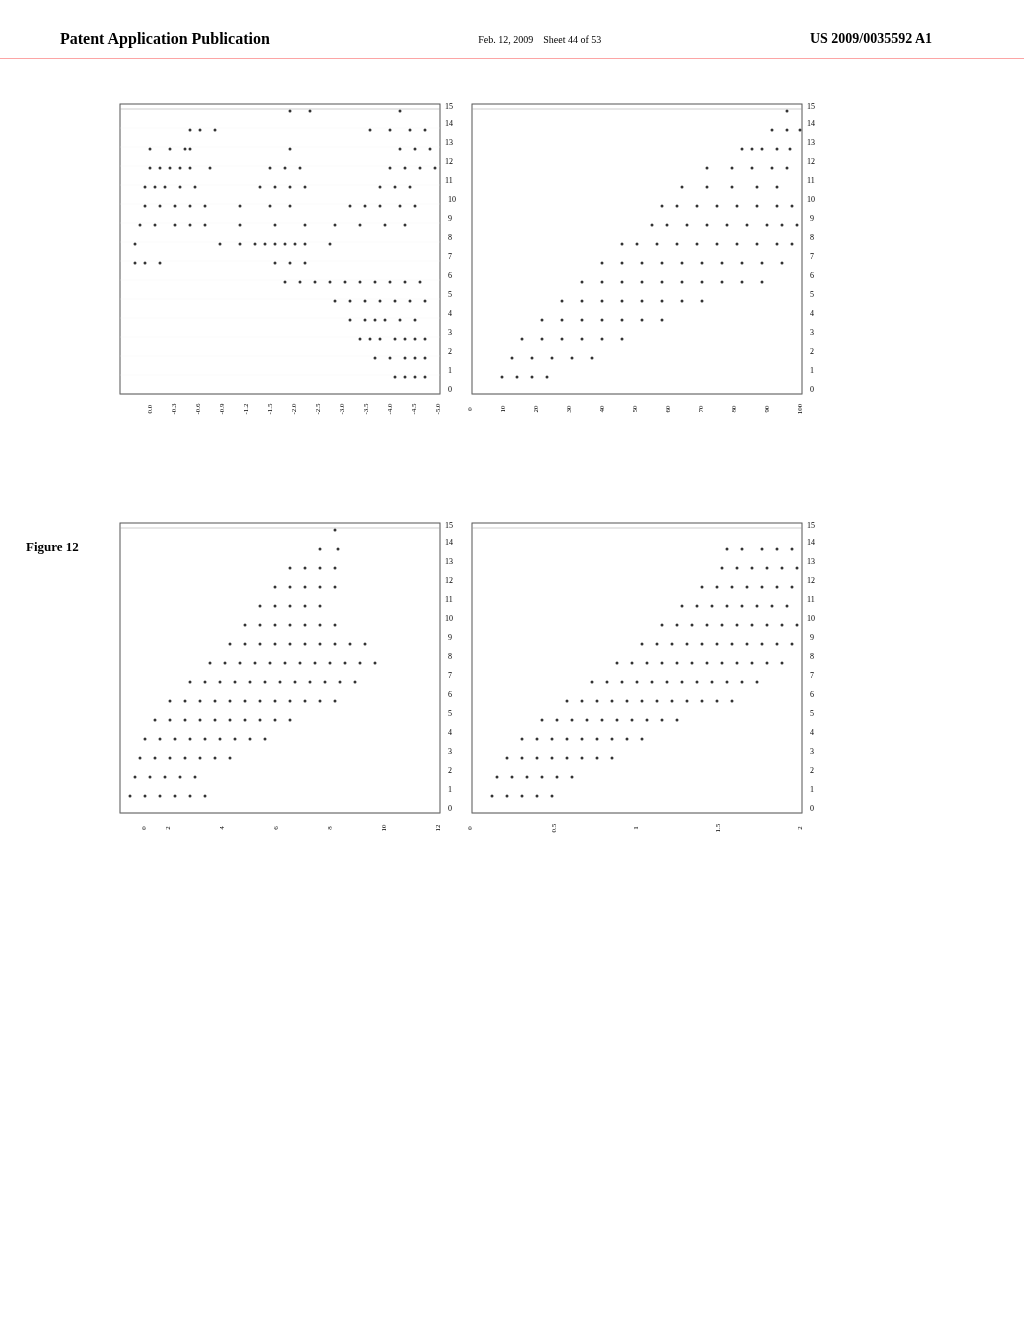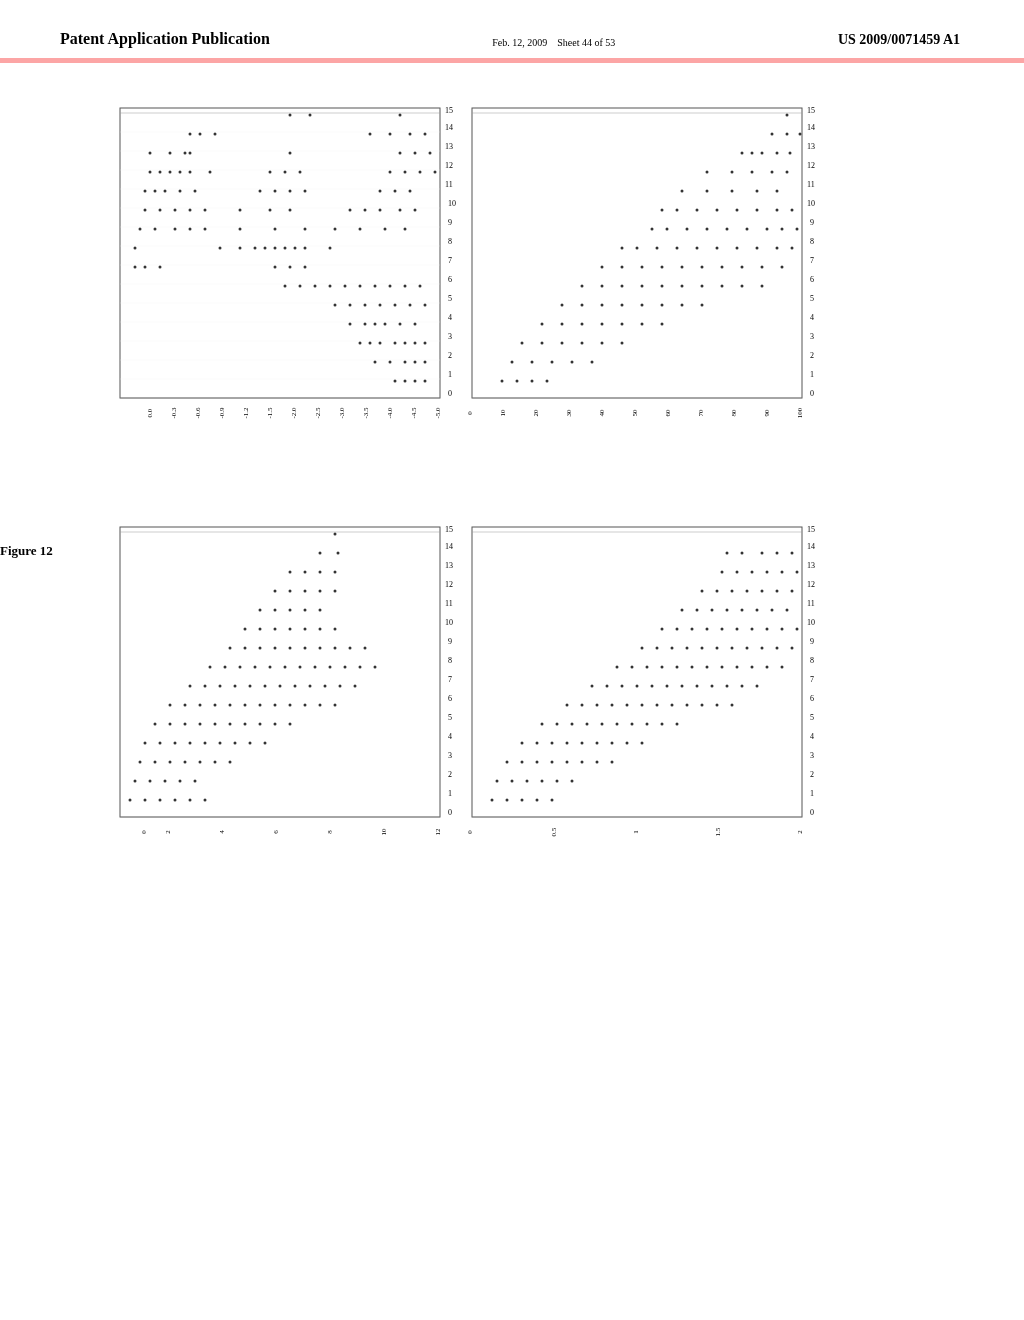--- a/index.html
+++ b/index.html
@@ -7,23 +7,23 @@
       width: 1024px;
       height: 1320px;
       background: #fff;
       font-family: 'Times New Roman', Times, serif;
       overflow: hidden;
     }
 
     .page-header {
       display: flex;
       justify-content: space-between;
-      align-items: flex-end;
-      padding: 30px 64px 10px 60px;
-      border-bottom: 5px solid #fca5a5;
+      align-items: center;
+      padding: 30px 92px 10px 60px;
+      border-bottom: 1px solid #fca5a5;
     }
 
     .header-left {
       font-size: 16px;
       font-weight: bold;
     }
 
     .header-center {
       font-size: 10px;
       text-align: center;
@@ -37,26 +37,26 @@
 </head>
 <body>
 
 <div class="page-header">
   <div class="header-left">Patent Application Publication</div>
   <div class="header-center">
     <span>Feb. 12, 2009</span>
     &nbsp;&nbsp;
     <span>Sheet 44 of 53</span>
   </div>
-  <div class="header-right">US 2009/0071459 A1</div>
+  <div class="header-right">US 2009/0035592 A1</div>
 </div>
 
 <div style="position:relative; padding: 15px 40px 10px 60px;">
 
-  <div style="position:absolute; left:0; top:480px; font-size:13px; font-weight:bold; font-family:'Times New Roman',serif;">
+  <div style="position:absolute; left:26px; top:480px; font-size:13px; font-weight:bold; font-family:'Times New Roman',serif;">
     <span>Figure 12</span>
   </div>
 
   <div style="display:flex; margin-left:30px; margin-top:20px; position:relative;">
 
     <div style="position:relative; margin-right:2px;">
       <svg width="370" height="340">
 
         <rect x="30" y="10" width="320" height="290" fill="white" stroke="#555" stroke-width="1"></rect>
 

